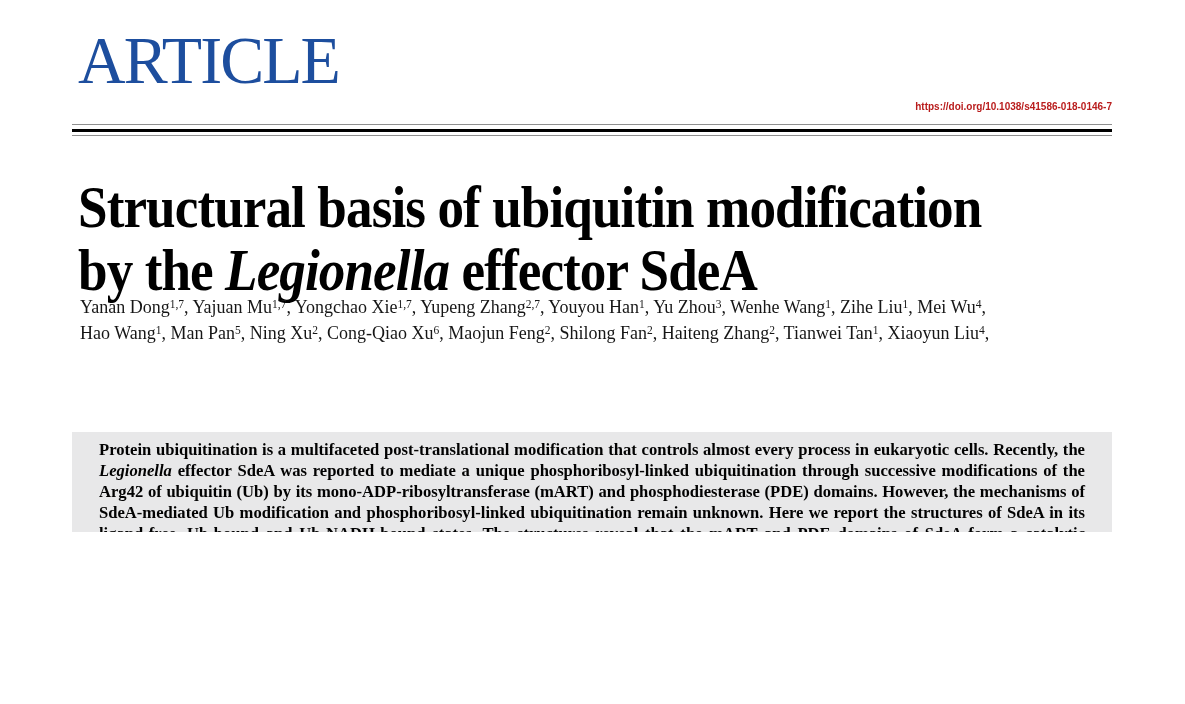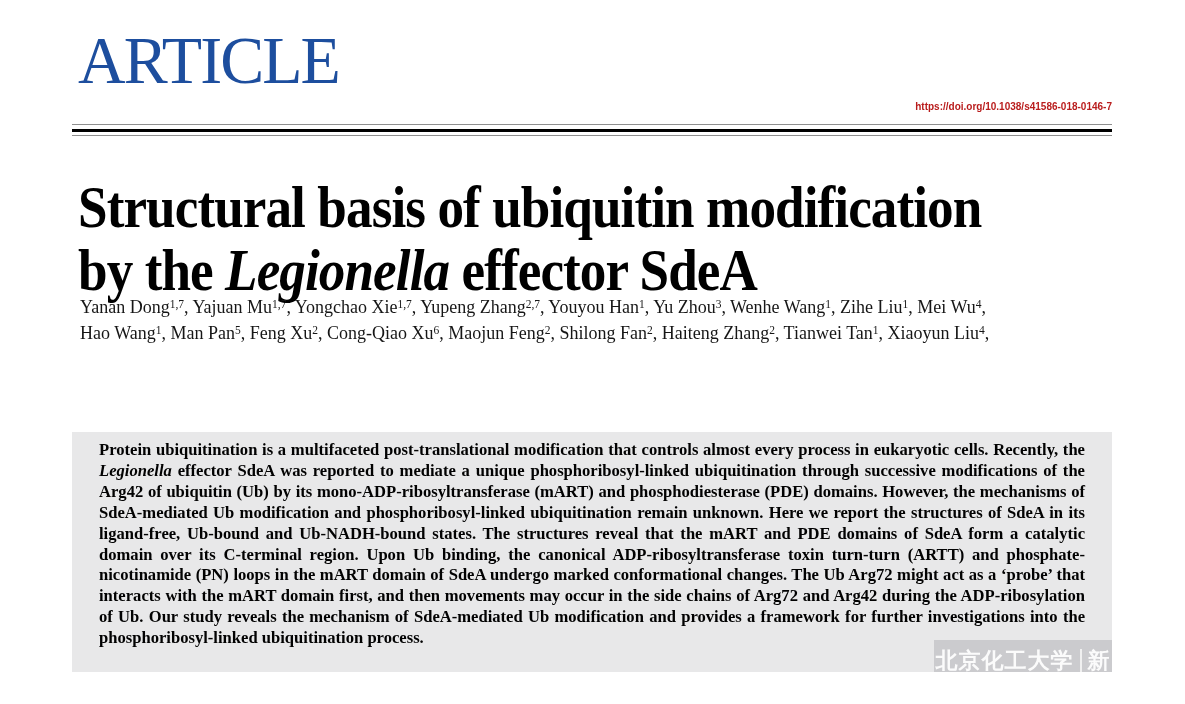--- a/index.html
+++ b/index.html
@@ -1,20 +1,20 @@
 <!DOCTYPE html>
 <html><head>
 <meta charset="utf-8">
 <style>
   * { margin: 0; padding: 0; box-sizing: border-box; }
   html, body { background: #ffffff; }
   .page {
     position: relative;
     width: 1185px;
-    height: 672px;
+    height: 532px;
     background: #ffffff;
     overflow: hidden;
     font-family: "Liberation Serif", serif;
   }
   .kicker {
     position: absolute;
     left: 78px;
     top: 26px;
     font-family: "Liberation Serif", serif;
     font-size: 68px;
@@ -142,21 +142,21 @@
     <div class="r-thin"></div>
   </div>
 
   <h1 class="title">
     <div><span>Structural basis of ubiquitin modification</span></div>
     <div><span>by the </span><i>Legionella</i><span> effector SdeA</span></div>
   </h1>
 
   <div class="authors">
     <div><span>Yanan Dong</span><sup>1,7</sup><span>, Yajuan Mu</span><sup>1,7</sup><span>, Yongchao Xie</span><sup>1,7</sup><span>, Yupeng Zhang</span><sup>2,7</sup><span>, Youyou Han</span><sup>1</sup><span>, Yu Zhou</span><sup>3</sup><span>, Wenhe Wang</span><sup>1</sup><span>, Zihe Liu</span><sup>1</sup><span>, Mei Wu</span><sup>4</sup><span>,</span></div>
-    <div><span>Hao Wang</span><sup>1</sup><span>, Man Pan</span><sup>5</sup><span>, Feng Xu</span><sup>2</sup><span>, Cong-Qiao Xu</span><sup>6</sup><span>, Maojun Feng</span><sup>2</sup><span>, Shilong Fan</span><sup>2</sup><span>, Haiteng Zhang</span><sup>2</sup><span>, Tianwei Tan</span><sup>1</sup><span>, Xiaoyun Liu</span><sup>4</sup><span>,</span></div>
+    <div><span>Hao Wang</span><sup>1</sup><span>, Man Pan</span><sup>5</sup><span>, Ning Xu</span><sup>2</sup><span>, Cong-Qiao Xu</span><sup>6</sup><span>, Maojun Feng</span><sup>2</sup><span>, Shilong Fan</span><sup>2</sup><span>, Haiteng Zhang</span><sup>2</sup><span>, Tianwei Tan</span><sup>1</sup><span>, Xiaoyun Liu</span><sup>4</sup><span>,</span></div>
   </div>
 
   <div class="abstract-box">
     <p class="abstract-text"><span>Protein ubiquitination is a multifaceted post-translational modification that controls almost every process in eukaryotic cells. Recently, the </span><i>Legionella</i><span> effector SdeA was reported to mediate a unique phosphoribosyl-linked ubiquitination through successive modifications of the Arg42 of ubiquitin (Ub) by its mono-ADP-ribosyltransferase (mART) and phosphodiesterase (PDE) domains. However, the mechanisms of SdeA-mediated Ub modification and phosphoribosyl-linked ubiquitination remain unknown. Here we report the structures of SdeA in its ligand-free, Ub-bound and Ub-NADH-bound states. The structures reveal that the mART and PDE domains of SdeA form a catalytic domain over its C-terminal region. Upon Ub binding, the canonical ADP-ribosyltransferase toxin turn-turn (ARTT) and phosphate-nicotinamide (PN) loops in the mART domain of SdeA undergo marked conformational changes. The Ub Arg72 might act as a ‘probe’ that interacts with the mART domain first, and then movements may occur in the side chains of Arg72 and Arg42 during the ADP-ribosylation of Ub. Our study reveals the mechanism of SdeA-mediated Ub modification and provides a framework for further investigations into the phosphoribosyl-linked ubiquitination process.</span></p>
 
     <div class="watermark">
       <div class="wm-row">
         <span class="wm-main">北京化工大学</span>
         <span class="wm-div"></span>
         <span class="wm-side">新</span>

